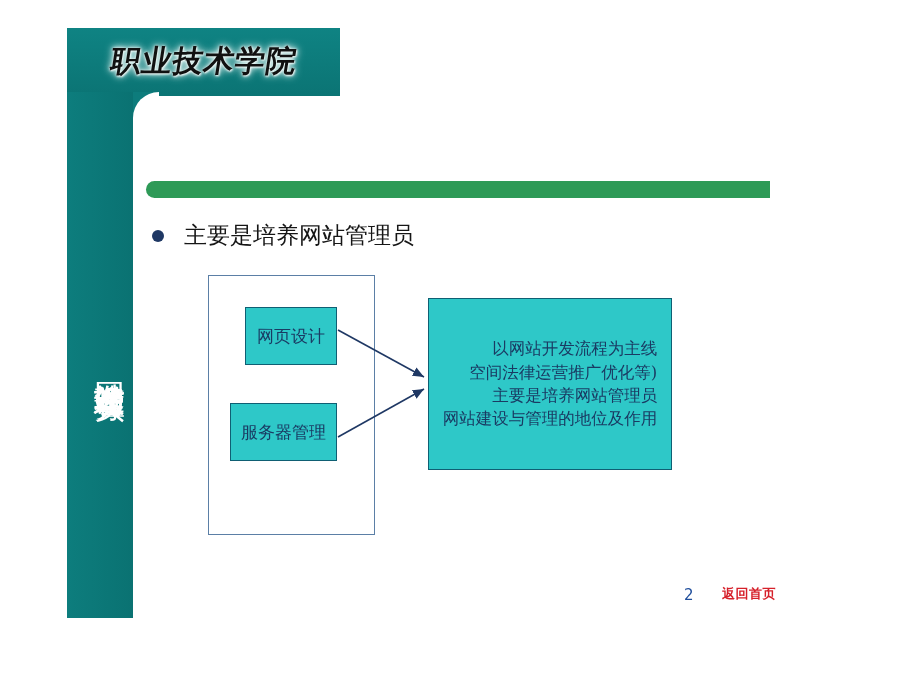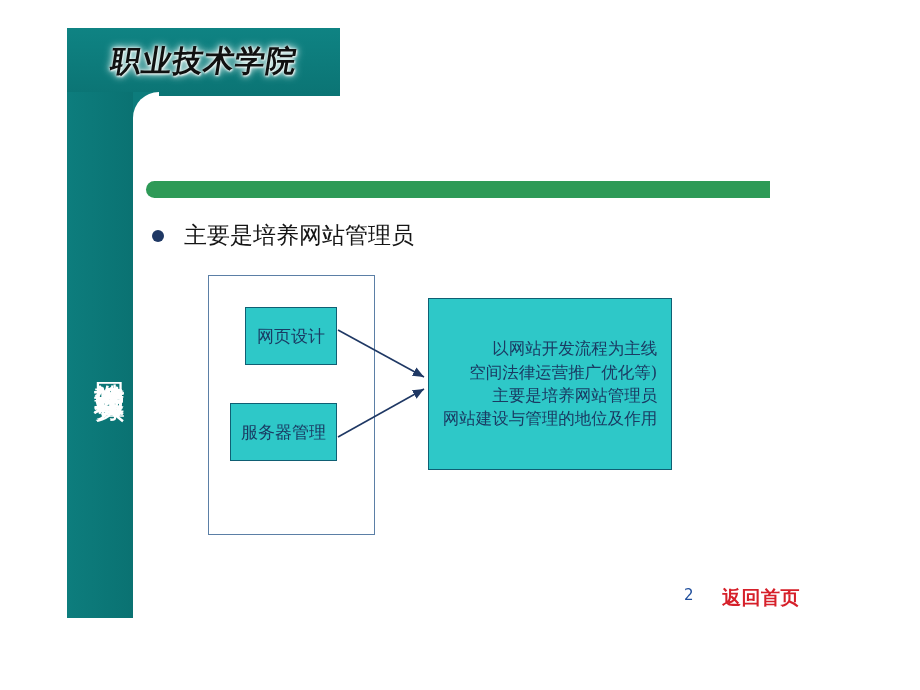--- a/index.html
+++ b/index.html
@@ -214,21 +214,21 @@
     color: #1f4e9c;
     font-family: "DejaVu Sans", "Liberation Sans", sans-serif;
     font-size: 15px;
   }
   .home-link {
     position: absolute;
     left: 722px;
     top: 585px;
     color: #d6202a;
     font-family: "DejaVu Sans", "Liberation Sans", sans-serif;
-    font-size: 19px;
+    font-size: 13px;
     font-weight: bold;
     letter-spacing: 0.5px;
     white-space: nowrap;
   }
 </style>
 </head>
 <body>
 
 <div class="slide">
 

